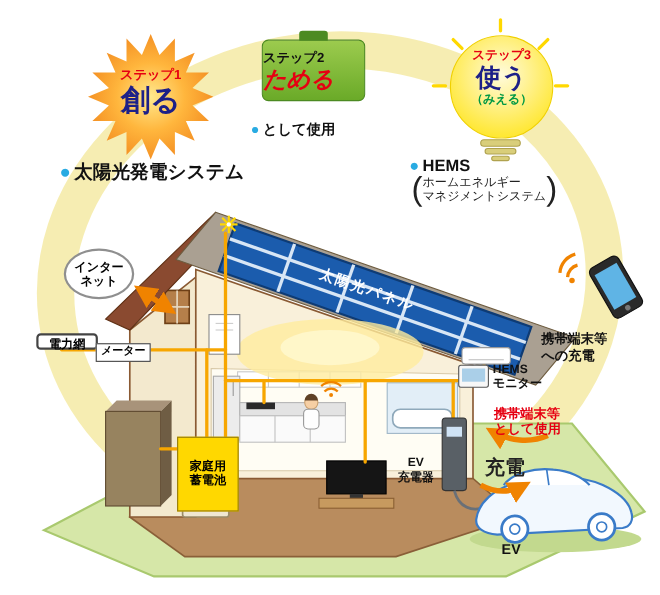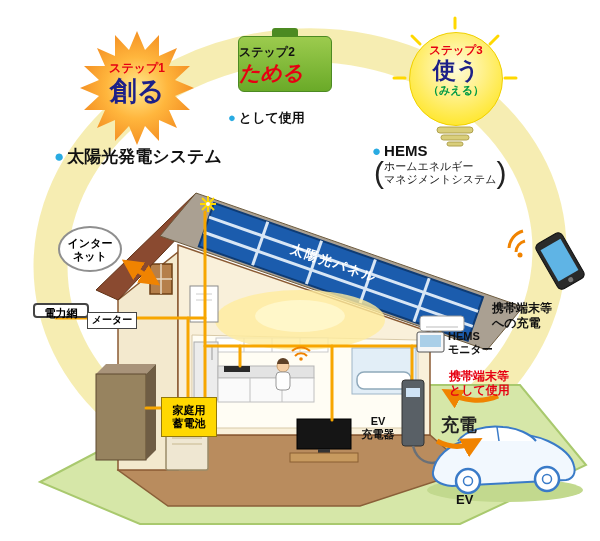--- a/index.html
+++ b/index.html
@@ -39,21 +39,21 @@
   .oval{left:58px;top:226px;width:64px;height:46px;border:2px solid #8f8f8f;border-radius:50%;
         background:#fff;text-align:center;font-size:11px;line-height:13px;font-weight:bold;padding-top:9px;box-sizing:border-box;}
   .gridbox{left:33px;top:303px;width:56px;height:15px;border:2px solid #444;border-radius:4px;background:#fff;
            font-size:11px;line-height:17px;font-weight:bold;text-align:center;box-sizing:border-box;}
   .meterbox{left:87px;top:312px;width:50px;height:17px;border:1.5px solid #444;background:#fff;
             font-size:10px;line-height:14px;font-weight:bold;text-align:center;box-sizing:border-box;}
   .panel-label{left:294px;top:240px;color:#fff;font-size:13px;letter-spacing:2px;font-weight:bold;
                transform:rotate(19.3deg);transform-origin:left top;}
   .fuel-label{left:98px;top:390px;width:46px;color:#fff;font-size:12px;line-height:16px;text-align:center;font-weight:bold;}
   .homebatt{left:161px;top:397px;width:54px;background:#ffd800;border:1px solid #93790a;
-            font-size:11px;line-height:13px;font-weight:bold;text-align:center;padding:6px 0;}
+            font-size:11px;line-height:13px;font-weight:bold;text-align:center;padding:20px 0;}
   .monitor-label{left:448px;top:330px;font-size:11px;line-height:13px;font-weight:bold;}
   .phone-label{left:492px;top:301px;width:82px;font-size:12px;line-height:15px;font-weight:bold;text-align:left;}
   .emergency{left:449px;top:369px;font-size:12px;line-height:14px;font-weight:bold;color:#e60012;}
   .evcharger{left:356px;top:415px;width:44px;font-size:11px;line-height:13px;font-weight:bold;text-align:center;}
   .charge{left:441px;top:413px;font-size:18px;font-weight:bold;color:#222;}
   .ev{left:456px;top:492px;font-size:13px;font-weight:bold;}
 </style>
 </head>
 <body>
 

